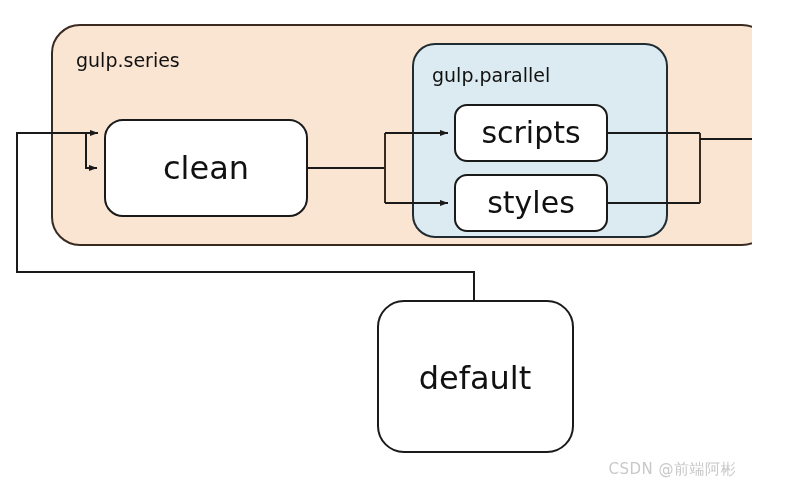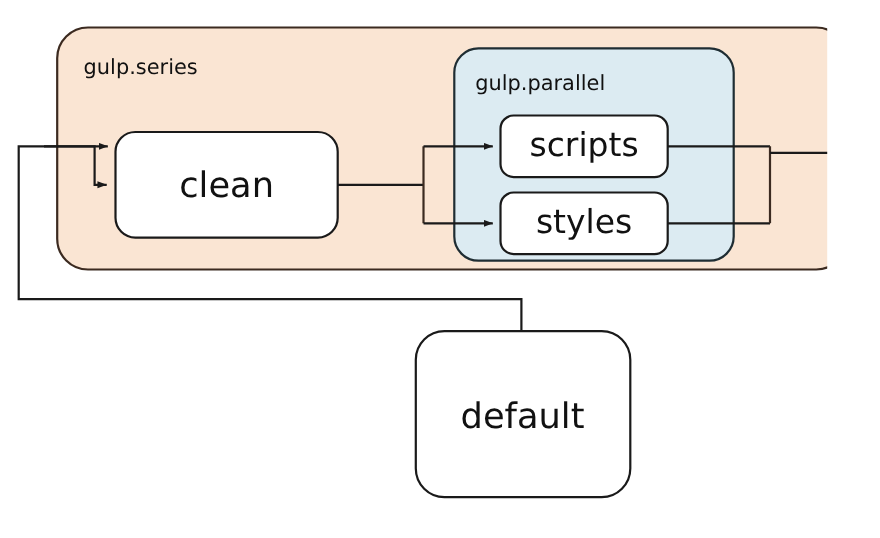--- a/index.html
+++ b/index.html
@@ -115,14 +115,15 @@
       <text class="node-label" x="531" y="204">styles</text>
     </g>
 
     <g>
       <rect x="378" y="301" width="195" height="151" rx="26" ry="26" fill="#ffffff" stroke="#1a1a1a" stroke-width="2"></rect>
       <text class="node-label-big" x="475" y="380">default</text>
     </g>
 
   </svg>
 
+  <div class="watermark">CSDN @前端阿彬</div>
 
 </div>
 
 </body></html>

